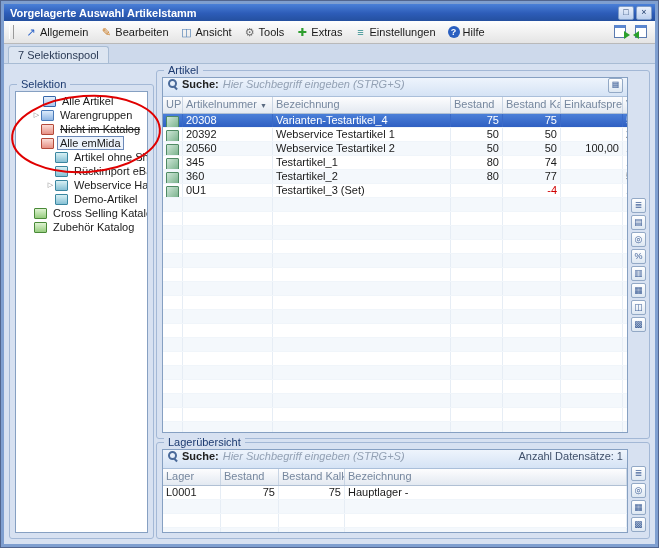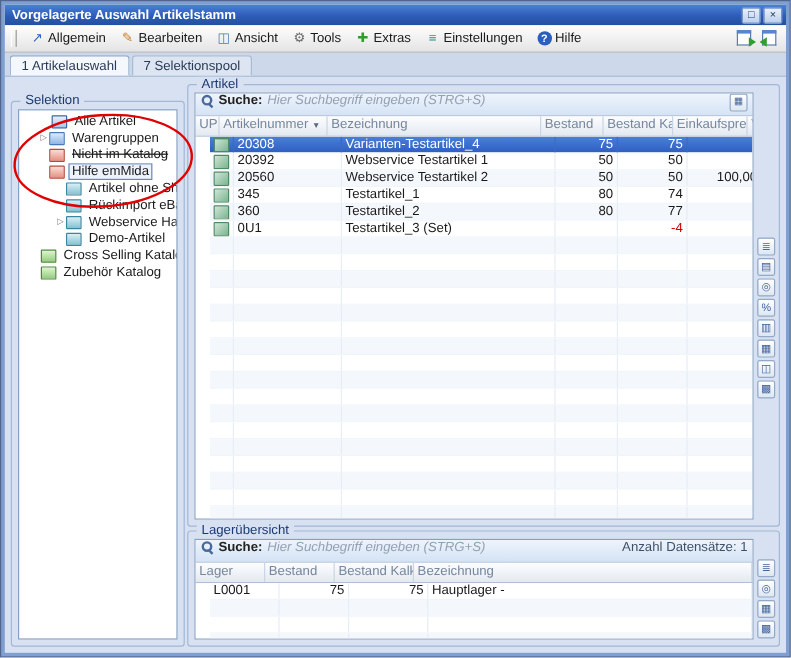--- a/index.html
+++ b/index.html
@@ -69,21 +69,21 @@
   .s-label{font-weight:bold;color:#222;}
   .s-input{flex:1;font-style:italic;color:#93a1b4;overflow:hidden;white-space:nowrap;}
   .s-count{color:#40506a;white-space:nowrap;}
   .sb-btn{width:13px;height:13px;border:1px solid #93a9c6;background:linear-gradient(#fff,#dde7f2);color:#44649a;font-size:8px;line-height:12px;text-align:center;border-radius:2px;flex:0 0 auto;}
 
   
   .ghead{display:flex;height:16px;flex:0 0 16px;background:linear-gradient(#fdfdfe,#e3e9f1);border-bottom:1px solid #b0c0d4;color:#76879e;}
   .ghead .cell{line-height:15px;}
   .cell{border-right:1px solid #e6edf5;height:100%;line-height:13px;padding:0 3px;box-sizing:border-box;overflow:hidden;white-space:nowrap;}
   .ghead .cell{border-right:1px solid #c9d5e4;}
-  .rows{flex:1;overflow:hidden;background:#fff;padding-left:12px;}
+  .rows{flex:1;overflow:hidden;background:#fff;}
   .grid-row{display:flex;height:14px;border-bottom:1px solid #f0f5fa;background:#fff;box-sizing:border-box;}
   .grid-row.alt{background:#f4f8fc;}
   .grid-row.sel{background:linear-gradient(#4a7fd8,#2f5fc2);color:#fff;}
   .grid-row.sel .cell{border-right-color:#3a6ac8;}
   .num{text-align:right;}
   .neg{color:#d00000;}
   .sortg{font-size:7px;color:#5a6a80;margin-left:3px;}
   .rowicon{display:inline-block;width:11px;height:10px;background:linear-gradient(135deg,#cfe6d8,#7cb48e);border:1px solid #4f8a64;border-radius:1px;vertical-align:middle;margin-top:1px;}
 
   
@@ -143,21 +143,20 @@
       <span class="doc"></span>
       <span class="garrow"></span>
     </span>
     <span class="mtool alt">
       <span class="doc"></span>
       <span class="garrow"></span>
     </span>
   </div>
 
   <div class="tabstrip">
-    <div class="tab active">1 Artikelauswahl</div>
     <div class="tab">7 Selektionspool</div>
   </div>
 
   <div class="content">
 
     <svg class="annot" viewBox="0 0 156 84">
       <ellipse cx="78" cy="42" rx="74" ry="38" fill="none" stroke-width="2" transform="rotate(-4 78 42)" stroke="#e00000"></ellipse>
     </svg>
 
     <div class="groupbox gb-selektion">
@@ -176,21 +175,21 @@
             <span class="tlabel">Warengruppen</span>
           </div>
           <div class="titem d1 strike">
             <span class="expander"></span>
             <span class="ticon ic-folder-red"></span>
             <span class="tlabel">Nicht im Katalog</span>
           </div>
           <div class="titem d1 selected">
             <span class="expander"></span>
             <span class="ticon ic-folder-red"></span>
-            <span class="tlabel">Hilfe emMida</span>
+            <span class="tlabel">Alle emMida</span>
           </div>
           <div class="titem d2">
             <span class="expander"></span>
             <span class="ticon ic-cat"></span>
             <span class="tlabel">Artikel ohne Shop-Kategorie</span>
           </div>
           <div class="titem d2">
             <span class="expander"></span>
             <span class="ticon ic-cat"></span>
             <span class="tlabel">Rückimport eBay</span>

